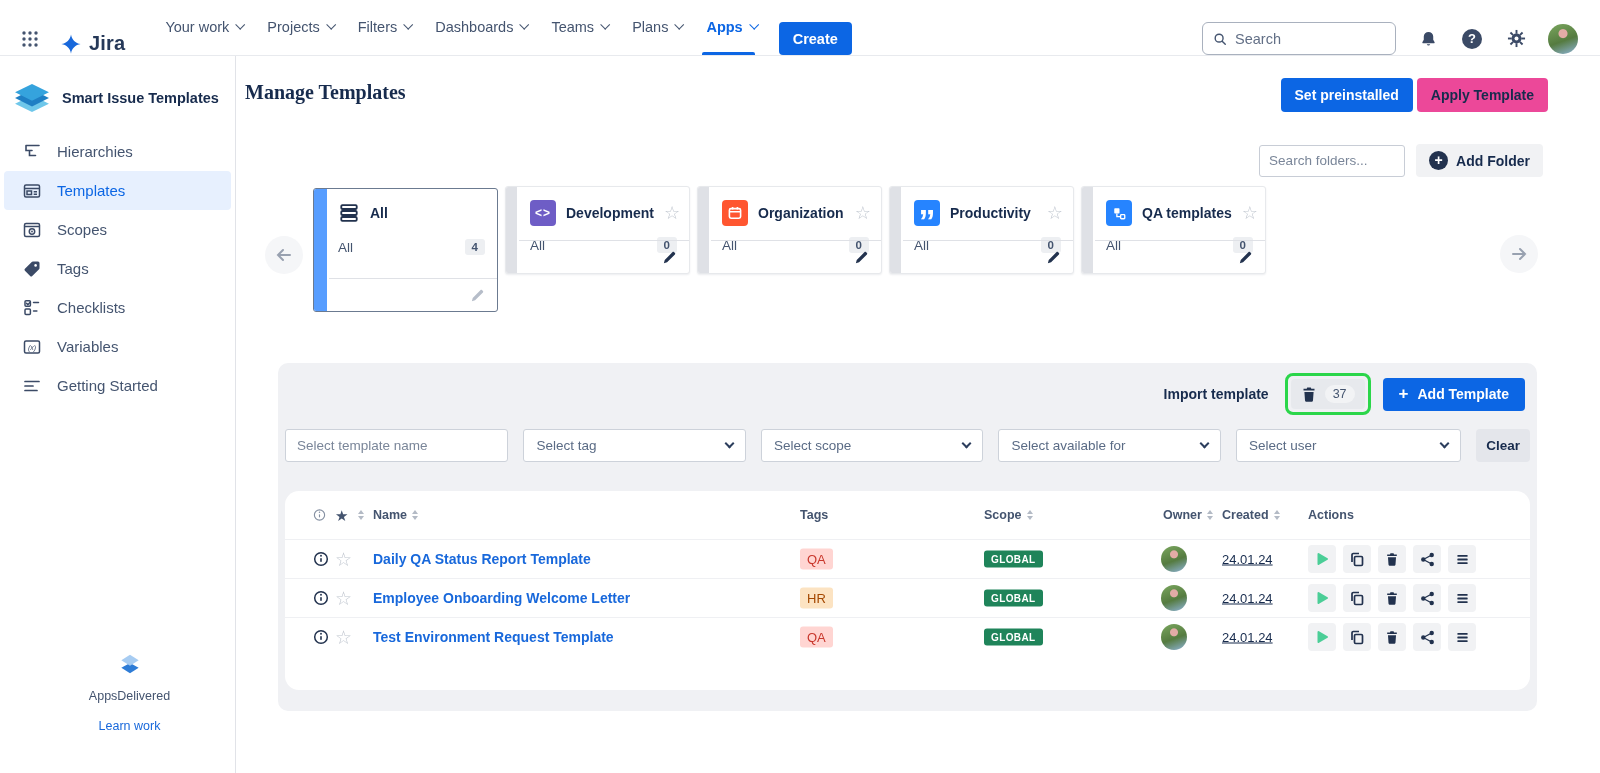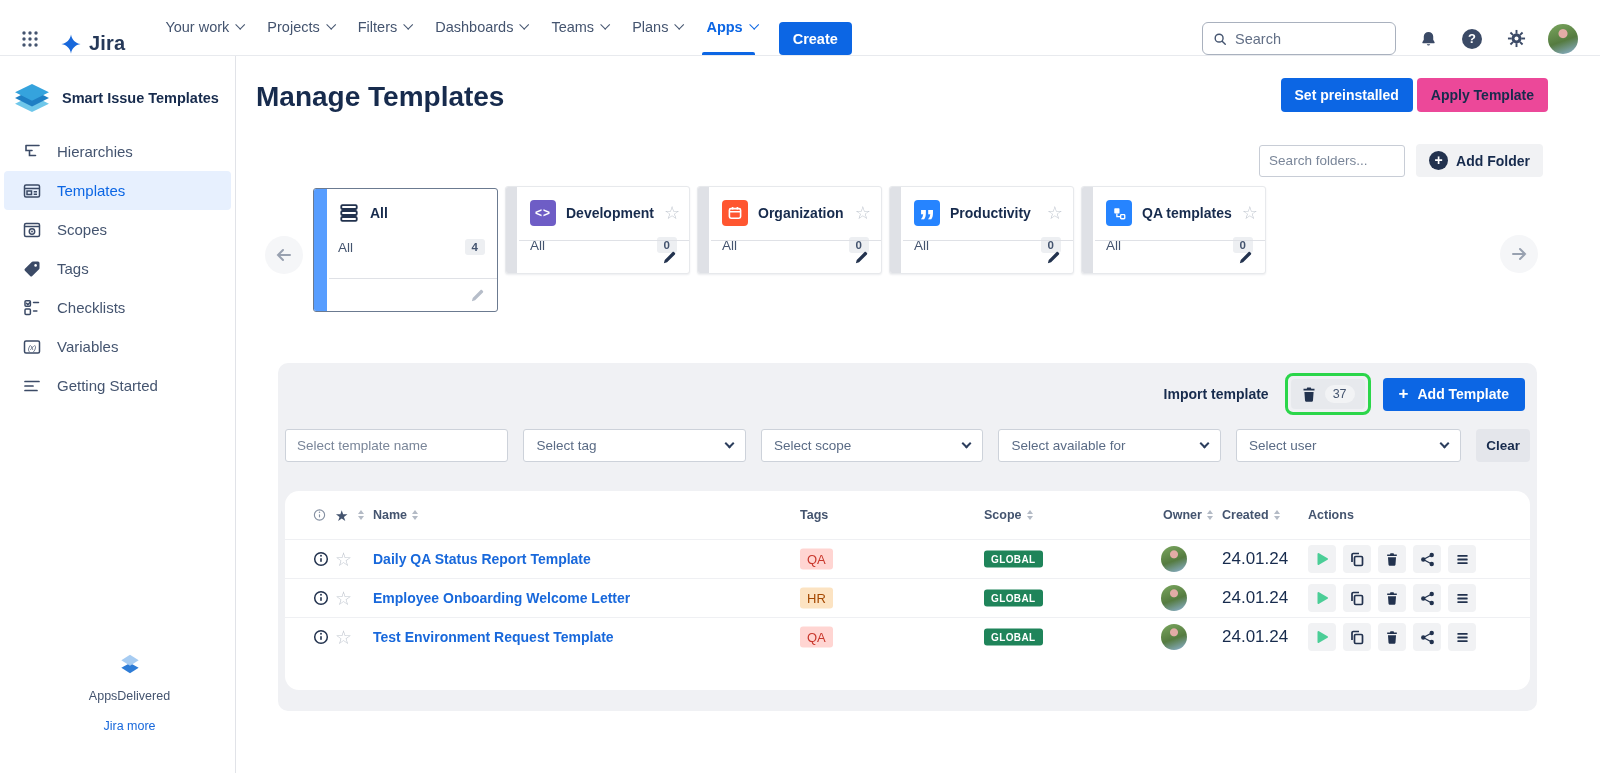--- a/index.html
+++ b/index.html
@@ -41,21 +41,21 @@
   .side-menu{position:absolute;left:0;top:76px;width:100%;}
   .side-item{display:flex;align-items:center;gap:15px;height:39px;margin:0 4px;padding-left:18px;border-radius:4px;cursor:pointer;}
   .side-item .lbl{font-size:15px;color:#44546F;}
   .side-item.active{background:#E7F0FE;}
   .side-item.active .lbl{color:var(--accent);}
   .side-footer{position:absolute;left:12px;bottom:40px;width:100%;text-align:center;}
   .side-footer .app-name{font-size:12.5px;color:var(--sub);margin-top:8px;}
   .side-footer .learn{font-size:12.5px;color:var(--link);margin-top:16px;cursor:pointer;}
 
   
-  .page-title{position:absolute;left:256px;top:81px;font-size:28px;font-weight:700;color:var(--ink);}
+  .page-title{position:absolute;left:245px;top:81px;font-size:20px;font-weight:700;color:var(--ink);font-family:Liberation Serif, serif;}
   .page-actions{position:absolute;top:78px;right:52px;display:flex;gap:4px;}
   .btn{height:34px;border:none;border-radius:4px;font-size:14px;font-weight:600;padding:0 14px;cursor:pointer;display:flex;align-items:center;gap:7px;}
   .btn-primary{background:var(--accent);color:#fff;}
   .btn-subtle{background:#ec4899;color:var(--ink);}
 
   
   .folder-tools{position:absolute;top:144px;right:57px;display:flex;gap:11px;align-items:center;}
   .folder-search{width:146px;height:32px;border:1px solid #C8CDD6;border-radius:3px;padding:0 9px;font-size:13.5px;color:var(--ink);outline:none;}
   .folder-search::placeholder{color:#7A8699;}
   .add-folder-btn{height:33px;background:#F1F2F4;border:none;border-radius:4px;display:flex;align-items:center;gap:8px;padding:0 13px;font-size:14px;font-weight:600;color:var(--ink);cursor:pointer;}
@@ -126,21 +126,21 @@
   .row-star{color:#C1C7D0;font-size:19px;line-height:1;cursor:pointer;}
   .row-star::before{content:'\2606';}
   .row-name{font-size:14px;font-weight:600;color:var(--link);cursor:pointer;text-decoration:none;}
   .tag-badge{border-radius:3px;font-size:13px;padding:3px 7px;}
   .tag-qa{background:var(--tag-qa-bg);color:var(--tag-qa-text);}
   .tag-hr{background:var(--tag-hr-bg);color:var(--tag-hr-text);}
   .scope-badge{background:var(--scope-green);color:#fff;font-size:10px;font-weight:700;letter-spacing:.4px;border-radius:3px;padding:3px 7px;}
   .row-avatar{width:26px;height:26px;border-radius:50%;margin-left:-2px;
     background:radial-gradient(circle at 50% 32%,#E3ABA6 0 3.5px,transparent 4.5px),
                linear-gradient(160deg,#7BA75F 0%,#557B40 55%,#8FB4D9 100%);}
-  .row-created{font-size:17px;color:var(--ink);}
+  .row-created{font-size:13px;color:var(--ink);text-decoration:underline;}
   .act-btn{width:28px;height:28px;border:none;border-radius:4px;background:#F1F2F4;display:flex;align-items:center;justify-content:center;cursor:pointer;}
   .c-actions{gap:7px;}
 </style>
 </head>
 <body>
 
 <div class="app">
 
   <header class="topbar">
     <div class="grid-btn">
@@ -295,21 +295,21 @@
         </svg>
         <span class="lbl">Getting Started</span>
       </div>
     </nav>
     <div class="side-footer">
       <svg width="26" height="26" viewBox="0 0 24 24">
         <path d="M12 11l8 4.5-8 5-8-5z" fill="#2E7CD6"></path>
         <path d="M12 3.5l8 5-8 5-8-5z" fill="#A7CCF2"></path>
       </svg>
       <div class="app-name">AppsDelivered</div>
-      <div class="learn">Jira more</div>
+      <div class="learn">Learn work</div>
     </div>
   </aside>
 
   <h1 class="page-title">Manage Templates</h1>
   <div class="page-actions">
     <button class="btn btn-primary">Set preinstalled</button>
     <button class="btn btn-subtle">Apply Template</button>
   </div>
 
   <div class="folder-tools">

